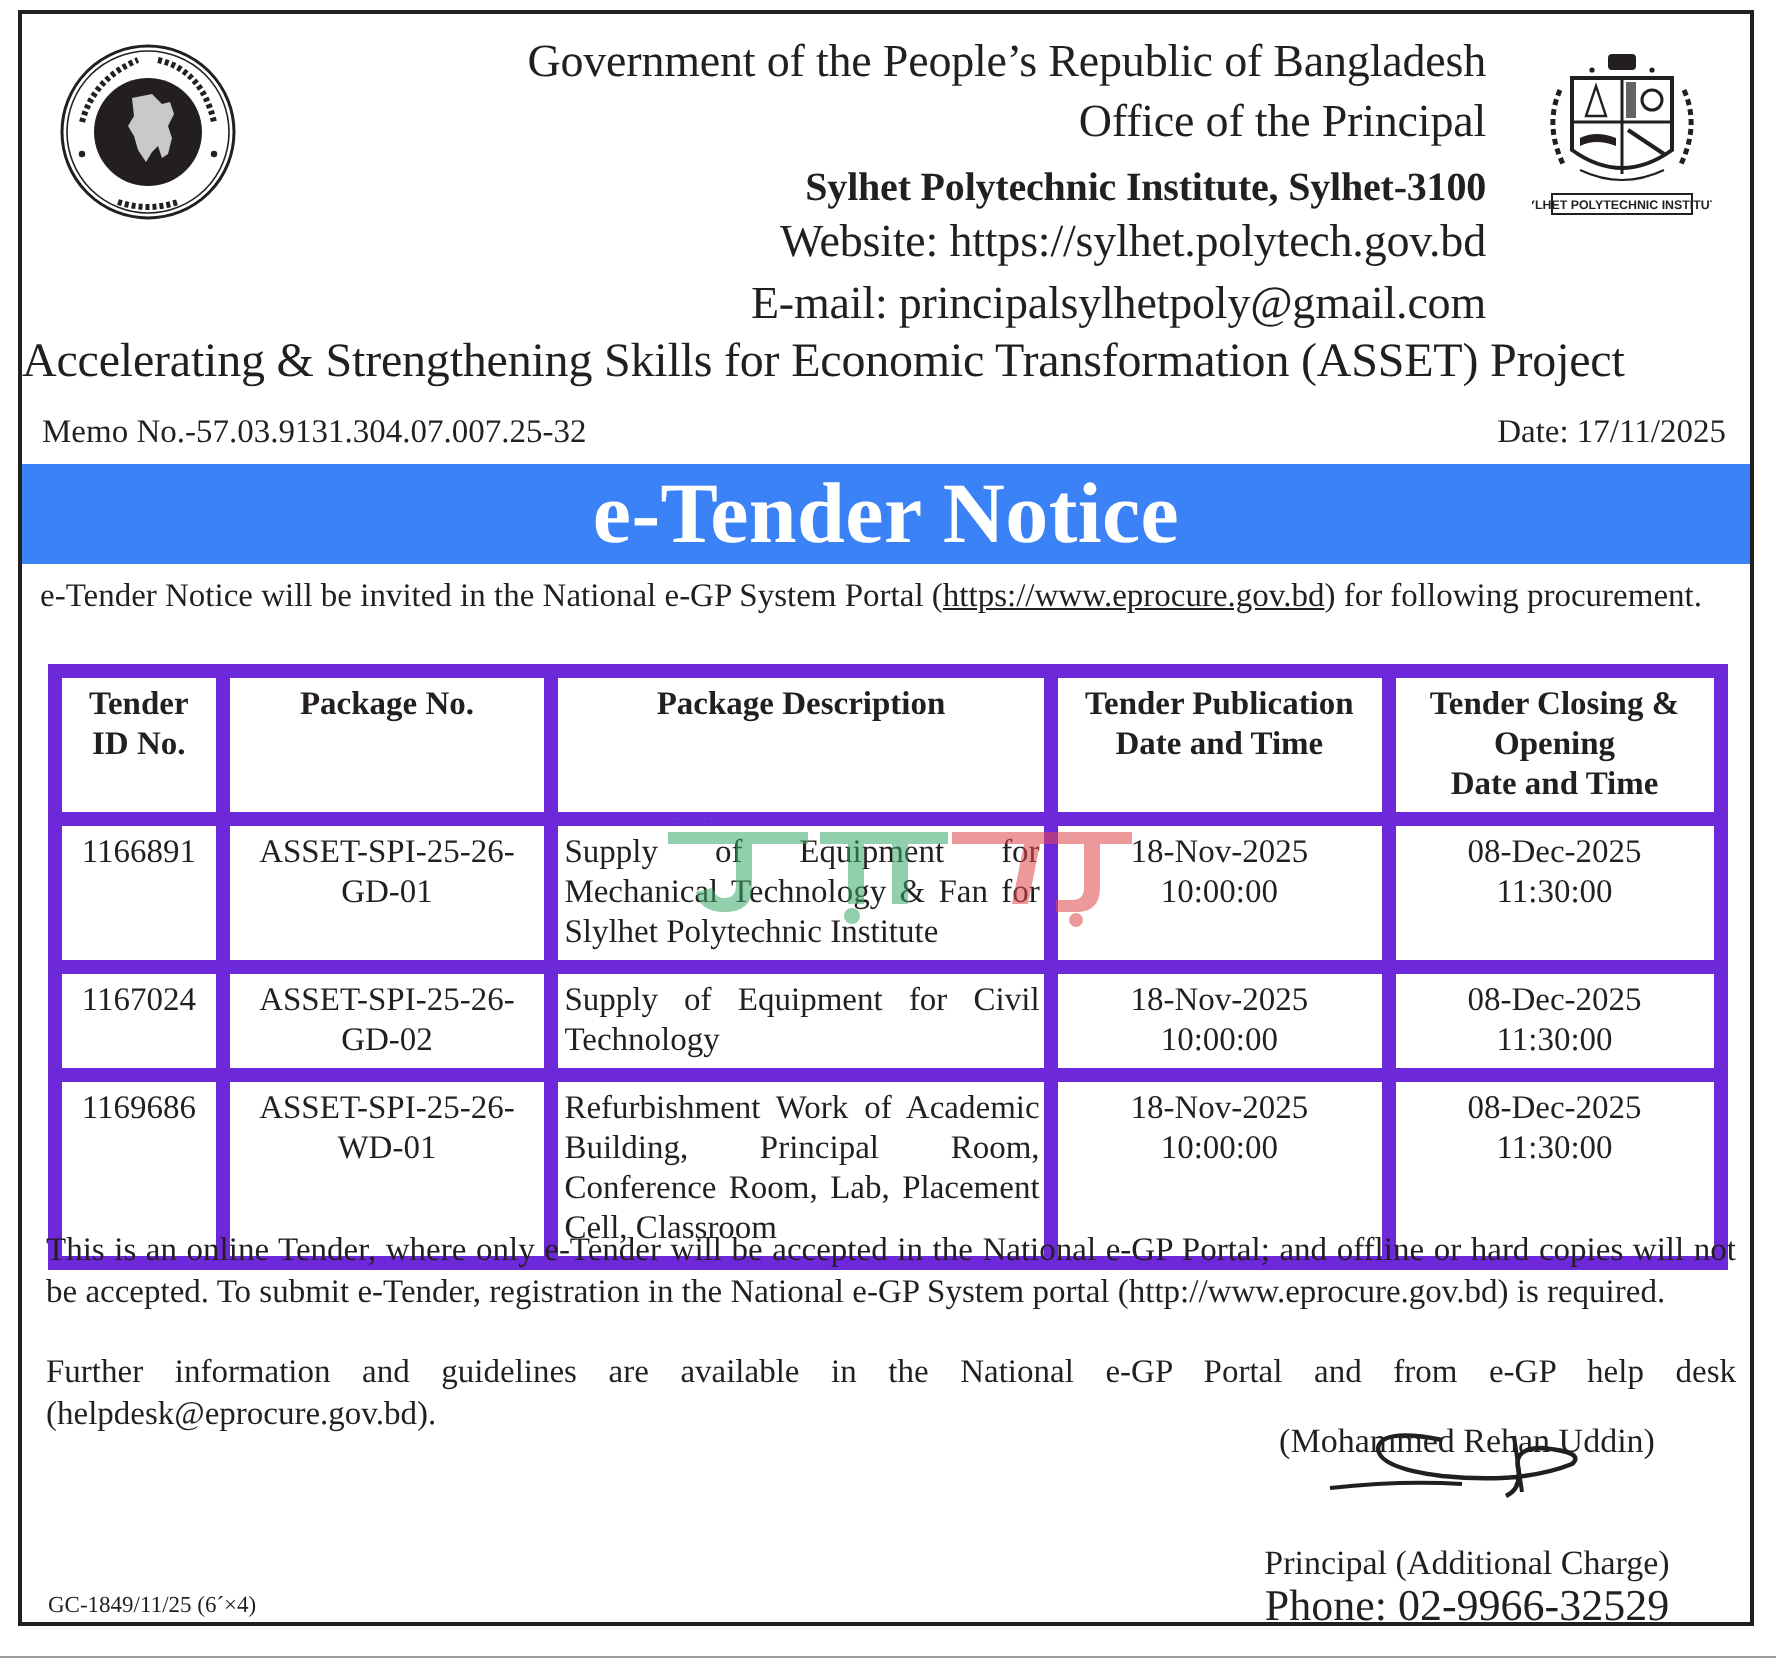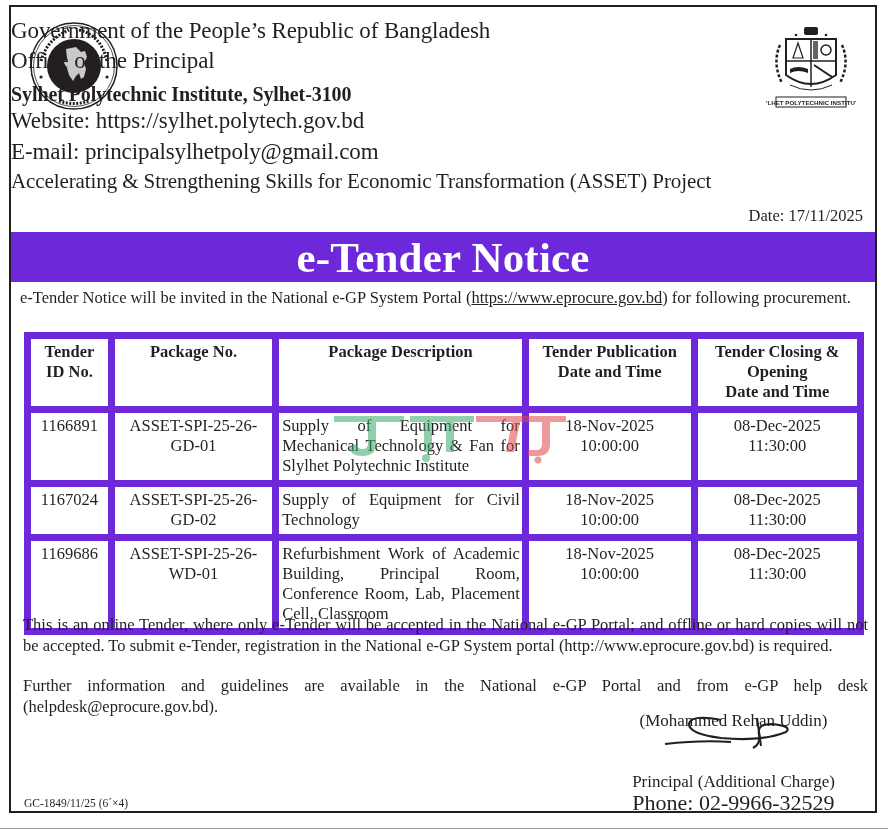--- a/index.html
+++ b/index.html
@@ -12,35 +12,35 @@
     }
     .bottom-rule {
       position: absolute; left: 0; right: 0; top: 828px; height: 1px; background: #9a9a9a;
     }
 
     
     .header { position: absolute; left: 0; top: 0; width: 864px; height: 228px; }
     .logo-gov { position: absolute; left: 18px; top: 14px; width: 90px; height: 90px; }
     .logo-inst { position: absolute; left: 755px; top: 16px; width: 90px; height: 88px; }
     .hline {
-      position: absolute; left: 0; width: 732px; text-align: left; white-space: nowrap;
+      position: absolute; left: 0; width: 732px; text-align: right; white-space: nowrap;
       font-size: 23px; line-height: 28px; letter-spacing: -0.1px;
     }
     .h1 { top: 10px; }
     .h2 { top: 40px; }
     .h3 { top: 70px; font-size: 20px; font-weight: bold; line-height: 34px; }
     .h4 { top: 100px; }
     .h5 { top: 131px; }
-    .h6 { top: 160px; font-size: 21px; }
+    .h6 { top: 160px; font-size: 24px; }
     .memo { position: absolute; left: 10px; top: 199px; font-size: 16.5px; }
     .date { position: absolute; right: 12px; top: 199px; font-size: 16.5px; }
 
     .title-bar {
       position: absolute; left: 0; top: 225px; width: 864px; height: 50px;
-      background: #6d28d9; color: #ffffff; text-align: center;
+      background: #3b82f6; color: #ffffff; text-align: center;
       font-size: 43px; font-weight: bold; line-height: 52px; letter-spacing: 0.2px;
     }
 
     .intro {
       position: absolute; left: 9px; top: 281px; width: 846px;
       font-size: 16.5px; line-height: 20px; text-align: justify;
     }
     .intro a { color: #231f20; text-decoration: underline; }
 
     
@@ -111,20 +111,21 @@
       <path d="M27 35 L32 20 L37 35 Z" fill="none" stroke="#231f20" stroke-width="1.2"></path>
       <rect x="47" y="18" width="5" height="18" fill="#231f20" opacity="0.7"></rect>
       <circle cx="60" cy="27" r="5" fill="none" stroke="#231f20" stroke-width="1.5"></circle>
       <path d="M24 46 Q32 42 42 46 L42 50 Q32 46 24 50 Z" fill="#231f20"></path>
       <path d="M48 42 L66 54" stroke="#231f20" stroke-width="2"></path>
       <path d="M24 62 Q45 72 66 62" fill="none" stroke="#231f20" stroke-width="1"></path>
       <rect x="10" y="74" width="70" height="10" fill="#fff" stroke="#231f20" stroke-width="1"></rect>
       <text x="45" y="81.5" font-size="6.2" text-anchor="middle" font-family="Liberation Sans, sans-serif" font-weight="bold" fill="#231f20">SYLHET POLYTECHNIC INSTITUTE</text>
     </svg>
 
+    <div class="memo">Memo No.-57.03.9131.304.07.007.25-32</div>
     <div class="date">Date: 17/11/2025</div>
   </div>
 
   <div class="title-bar">e-Tender Notice</div>
 
   <p class="intro"><span>e-Tender Notice will be invited in the National e-GP System Portal (</span><a>https://www.eprocure.gov.bd</a><span>) for following procurement.</span></p>
 
   <table class="tenders">
     <thead>
       <tr>

